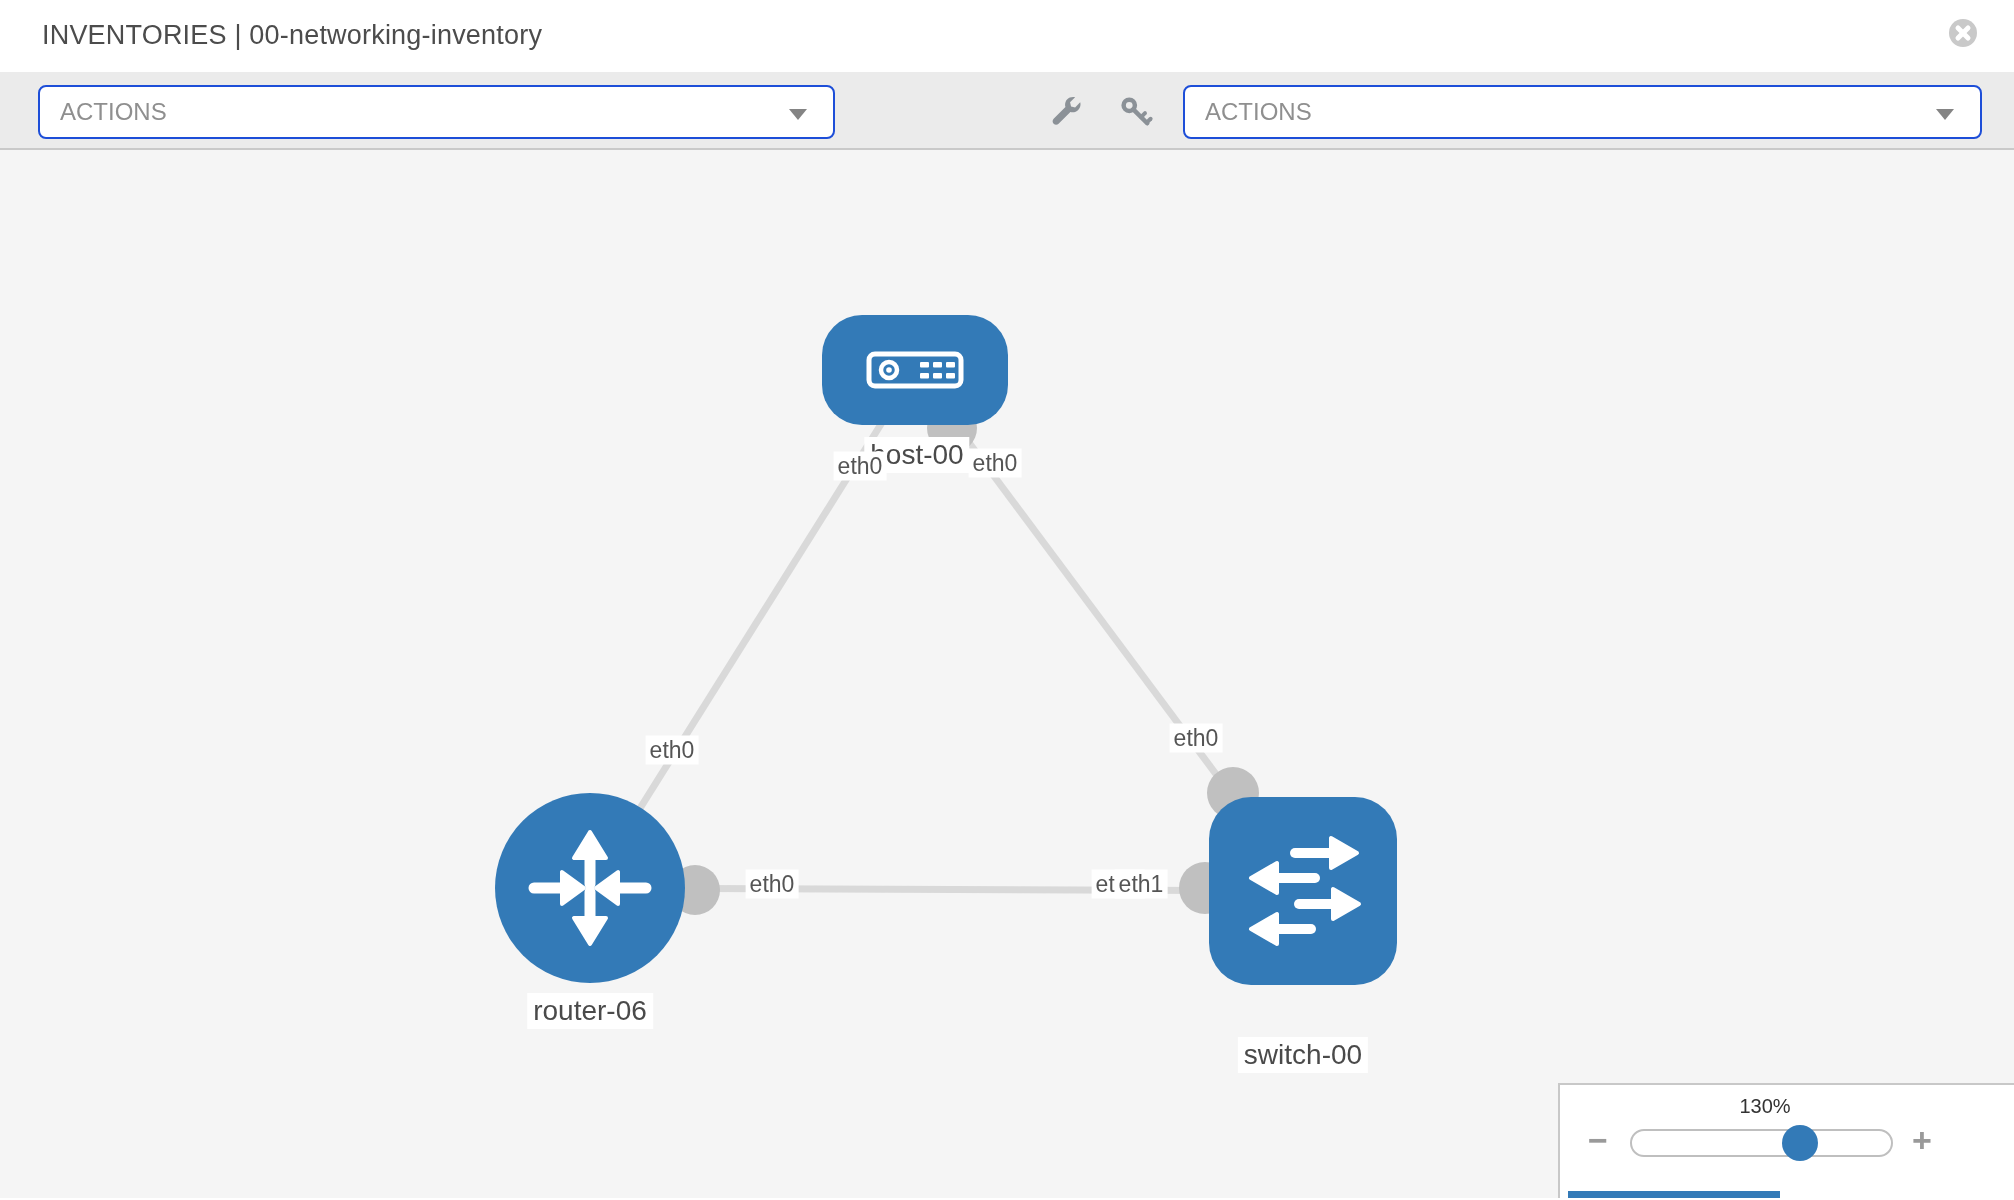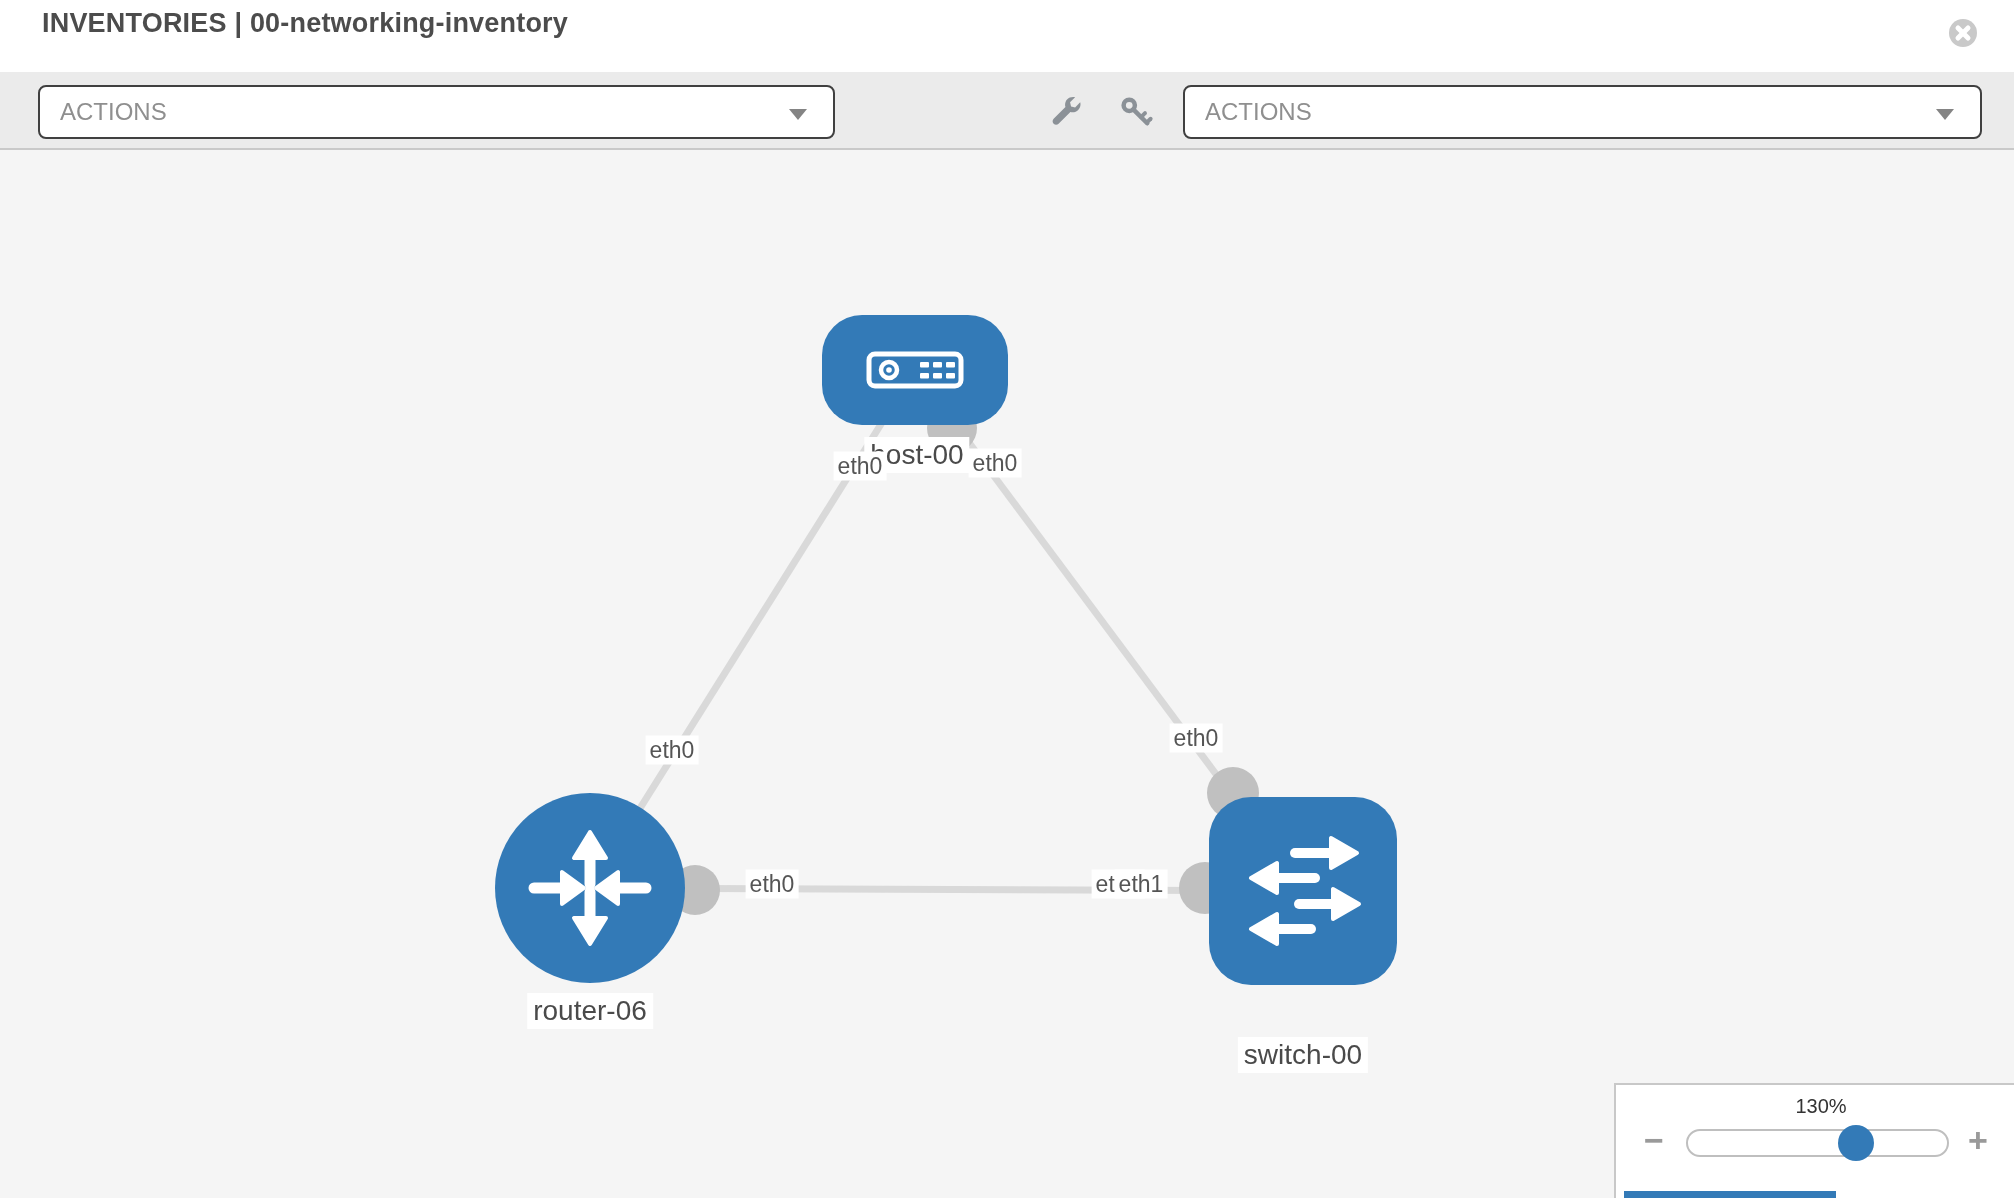--- a/index.html
+++ b/index.html
@@ -1,31 +1,31 @@
 <!DOCTYPE html>
 <html><head>
 <meta charset="utf-8">
 <style>
   * { margin:0; padding:0; box-sizing:border-box; }
   html,body { width:2014px; height:1200px; overflow:hidden;
               font-family:"Liberation Sans", sans-serif; background:#fff; }
 
   
   .header { position:relative; height:72px; background:#fff; }
-  .header-title { position:absolute; left:42px; top:8px;
-                  font-size:27px; font-weight:bold; color:#4c4c4c; letter-spacing:.2px; }
+  .header-title { position:absolute; left:42px; top:20px;
+                  font-size:27px; font-weight:normal; color:#4c4c4c; letter-spacing:.2px; }
   .close-btn { position:absolute; right:37px; top:19px; width:28px; height:28px;
                border-radius:50%; background:#c9c9c9; cursor:pointer; }
   .close-btn svg { position:absolute; left:0; top:0; }
 
   
   .toolbar { position:relative; height:78px; background:#ebebeb;
              border-bottom:2px solid #c9c9c9; }
   .select-box { position:absolute; top:13px; height:54px; background:#fff;
-                border:2px solid #404040; border-radius:8px;
+                border:2px solid #1d4ed8; border-radius:8px;
                 font-size:24px; color:#8f8f8f; line-height:50px; padding-left:20px; }
   .actions-box { left:38px; width:797px; }
   .search-box  { left:1183px; width:799px; }
   .caret { position:absolute; right:26px; top:22px; width:0; height:0;
            border-left:9px solid transparent; border-right:9px solid transparent;
            border-top:11px solid #848484; }
   .tool-icons { position:absolute; left:1048px; top:22px; width:110px; height:36px; }
   .tool-icon { position:absolute; top:0; width:36px; height:36px; cursor:pointer; }
   .wrench-icon { left:0; }
   .key-icon { left:70px; }
@@ -36,21 +36,21 @@
   .link { stroke:#d9d9d9; stroke-width:7; }
   .endpoint { fill:#c0c0c0; }
   .node-shape { fill:#337ab7; }
 
   .lbl { position:absolute; transform:translate(-50%,-50%); white-space:nowrap;
          background:#fff; color:#4a4a4a; }
   .n-label { font-size:28px; padding:2px 6px; }
   .i-label { font-size:23px; padding:1px 4px; color:#555; }
 
   
-  .zoom-panel { position:absolute; right:0; bottom:0; width:400px; height:115px;
+  .zoom-panel { position:absolute; right:0; bottom:0; width:456px; height:115px;
                 background:#fff; border-left:2px solid #c8c8c8; border-top:2px solid #c8c8c8; }
   .zoom-level { position:absolute; left:205px; top:10px; transform:translateX(-50%);
                 font-size:20px; color:#333; }
   .zoom-minus, .zoom-plus { position:absolute; top:38px; font-size:34px; font-weight:bold;
                 color:#9a9a9a; cursor:pointer; line-height:34px; }
   .zoom-minus { left:28px; }
   .zoom-plus  { left:352px; }
   .zoom-track { position:absolute; left:70px; top:44px; width:263px; height:28px;
                 background:#fff; border:2px solid #bfbfbf; border-radius:14px; cursor:pointer; }
   .zoom-thumb { position:absolute; left:240px; top:58px; width:36px; height:36px;

